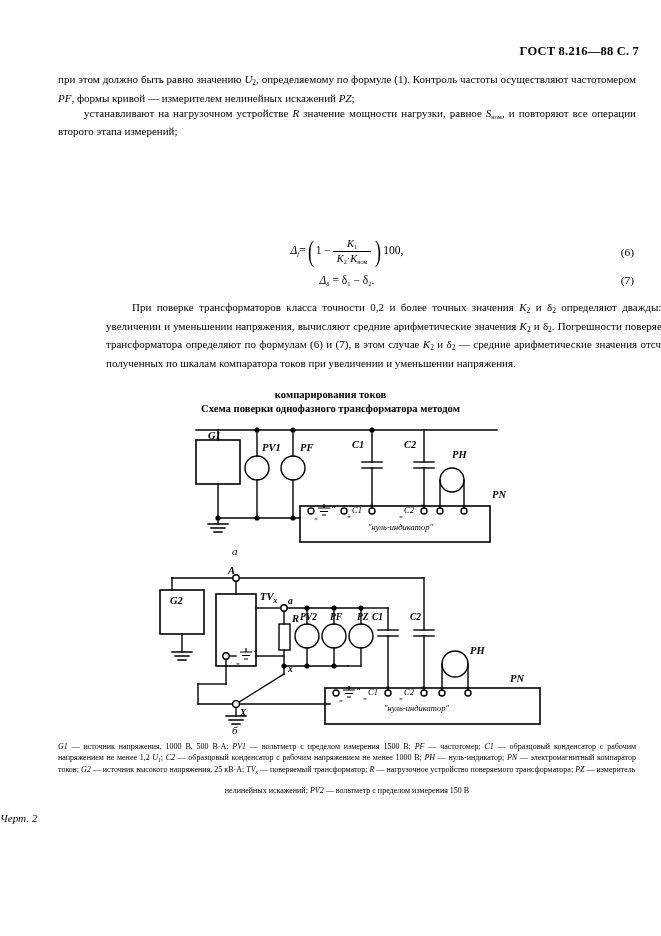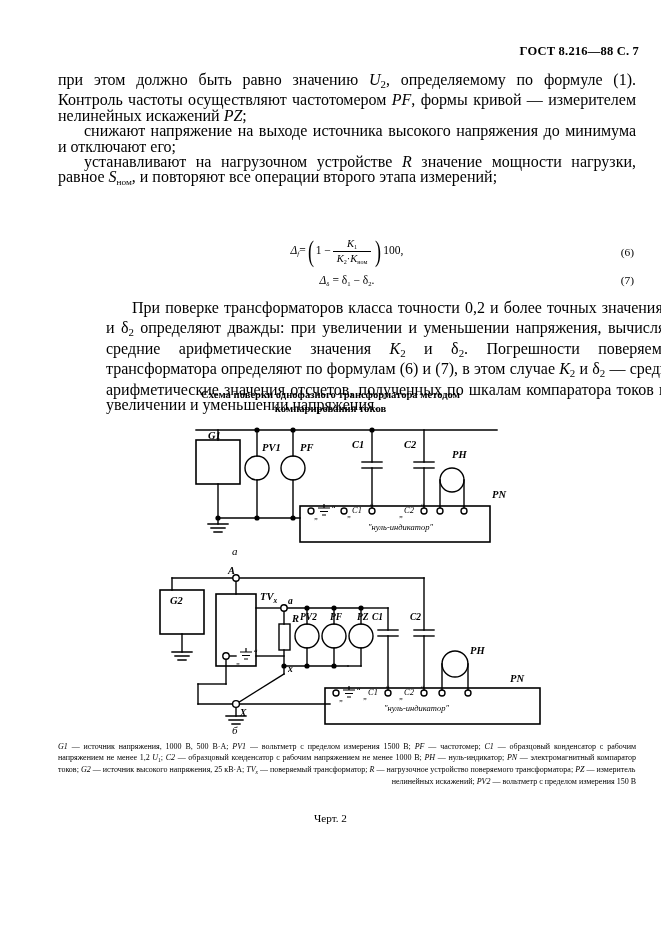--- a/index.html
+++ b/index.html
@@ -31,21 +31,21 @@
     font-weight: bold;
     letter-spacing: 0.2px;
   }
 
   
   .body-text {
     position: absolute;
     top: 72px;
     left: 58px;
     width: 578px;
-    font-size: 16px;
+    font-size: 11px;
     line-height: 15.4px;
     text-align: justify;
   }
   .body-text p {
     margin: 0;
     text-indent: 26px;
   }
   .body-text p.noindent { text-indent: 0; }
 
   i, .it { font-style: italic; }
@@ -139,45 +139,45 @@
   .caption {
     position: absolute;
     top: 742px;
     left: 58px;
     width: 578px;
     font-size: 8.0px;
     line-height: 10.6px;
     text-align: justify;
   }
   .caption p { margin: 0; }
-  .caption p.ctr { text-align: right; }
+  .caption p.ctr { text-align: center; margin-top: 9px; }
 
   .chert {
     position: absolute;
     top: 812px;
     left: 0;
     width: 661px;
-    text-align: center;
+    text-align: left;
     font-size: 11.2px;
+    font-style: italic;
   }
 
   svg text {
     font-family: "Liberation Serif", "DejaVu Serif", serif;
   }
 </style>
 </head>
 <body>
 
 <div class="page">
 
   <div class="header">ГОСТ 8.216—88 С. 7</div>
 
   <div class="body-text">
     <p class="noindent">при этом должно быть равно значению <i>U</i><sub>2</sub>, определяемому по формуле (1). Контроль частоты осуществляют частотомером <i>PF</i>, формы кривой — измерителем нелинейных искажений <i>PZ</i>;</p>
-    <p>снижают напряжение на выходе источника высокого напряжения до минимума и отключают его;</p>
     <p>устанавливают на нагрузочном устройстве <i>R</i> значение мощности нагрузки, равное <i>S</i><span class="smallsub">ном</span>, и повторяют все операции второго этапа измерений;</p>
   </div>
 
   <div class="formula-block">
     <div class="formula-row">
       <div class="eqn">
         <i>Δ</i><i class="smallsub">f</i><span>=</span><span class="paren">(</span><span>1 −</span><span class="frac"><span class="top"><i>K</i><span class="smallsub">1</span></span><span class="bot"><i>K</i><span class="smallsub">2</span><span>·</span><i>K</i><span class="smallsub">ном</span></span></span><span class="paren">)</span><span>100,</span>
       </div>
       <div class="num">(6)</div>
     </div>
@@ -191,22 +191,22 @@
       </div>
       <div class="num" style="top:2px;">(7)</div>
     </div>
   </div>
 
   <div class="body-text" style="top:300px;margin-left:48px;">
     <p>При поверке трансформаторов класса точности 0,2 и более точных значения <i>K</i><sub>2</sub> и δ<sub>2</sub> определяют дважды: при увеличении и уменьшении напряжения, вычисляют средние арифметические значения <i>K</i><sub>2</sub> и δ<sub>2</sub>. Погрешности поверяемого трансформатора определяют по формулам (6) и (7), в этом случае <i>K</i><sub>2</sub> и δ<sub>2</sub> — средние арифметические значения отсчетов, полученных по шкалам компаратора токов при увеличении и уменьшении напряжения.</p>
   </div>
 
   <div class="fig-title">
+    <div>компарирования токов</div>
     <div>Схема поверки однофазного трансформатора методом</div>
-    <div>компарирования токов</div>
   </div>
 
   <div class="diagram-a">
     <svg width="661" height="140" viewBox="0 0 661 140">
       <g stroke="#000" stroke-width="1.4" fill="none" stroke-linecap="square">
 
         <path d="M196 12 H 497"></path>
 
         <rect x="196" y="22" width="44" height="44" stroke-width="1.6"></rect>
         <path d="M218 12 V 22"></path>

